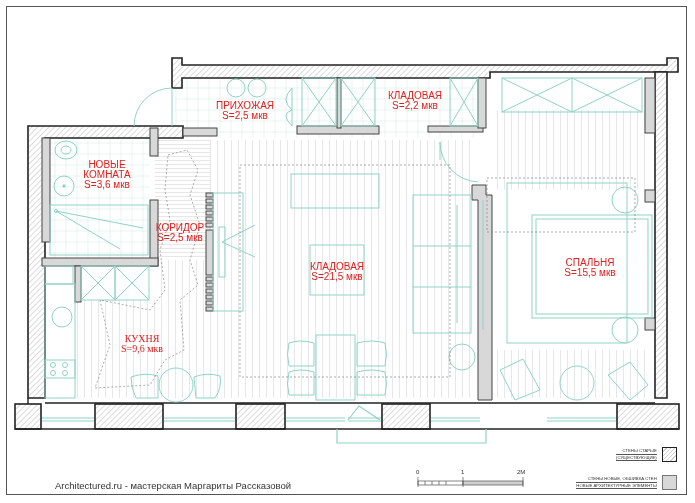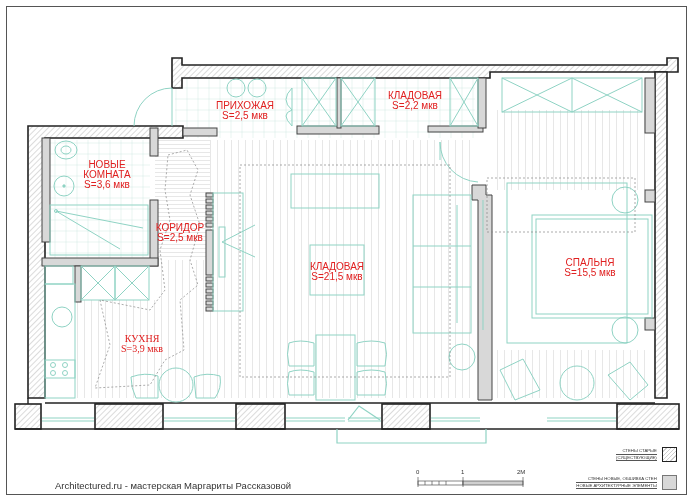--- a/index.html
+++ b/index.html
@@ -227,21 +227,21 @@
 <div class="room-label" style="left:337px;top:262px;">
   <span>КЛАДОВАЯ</span>
   <span>S=21,5 мкв</span>
 </div>
 <div class="room-label" style="left:590px;top:258px;">
   <span>СПАЛЬНЯ</span>
   <span>S=15,5 мкв</span>
 </div>
 <div class="room-label" style="left:142px;top:334px;font-family:Liberation Serif, serif;">
   <span>КУХНЯ</span>
-  <span>S=3,9 мкв</span>
+  <span>S=9,6 мкв</span>
 </div>
 
 <div>
   <svg style="position:absolute;left:412px;top:476px;" width="130" height="14">
     <rect x="6" y="5" width="45" height="4" fill="#fff" stroke="#555" stroke-width="0.7"></rect>
     <rect x="51" y="5" width="60" height="4" fill="#d0d0d0" stroke="#555" stroke-width="0.7"></rect>
     <path d="M6 1 V11 M13 5 V9 M20 5 V9 M27 5 V9 M34 5 V9 M51 1 V11 M111 1 V11" stroke="#555" stroke-width="0.7"></path>
   </svg>
   <span class="scale-lbl" style="left:416px;top:469px;">0</span>
   <span class="scale-lbl" style="left:461px;top:469px;">1</span>

